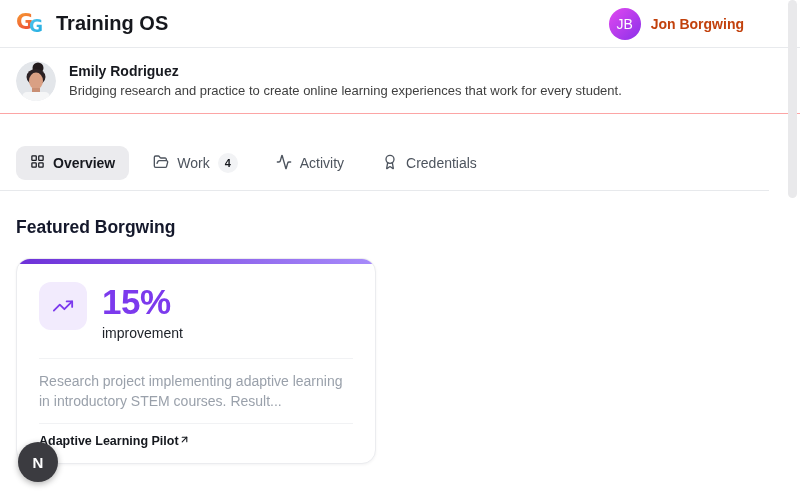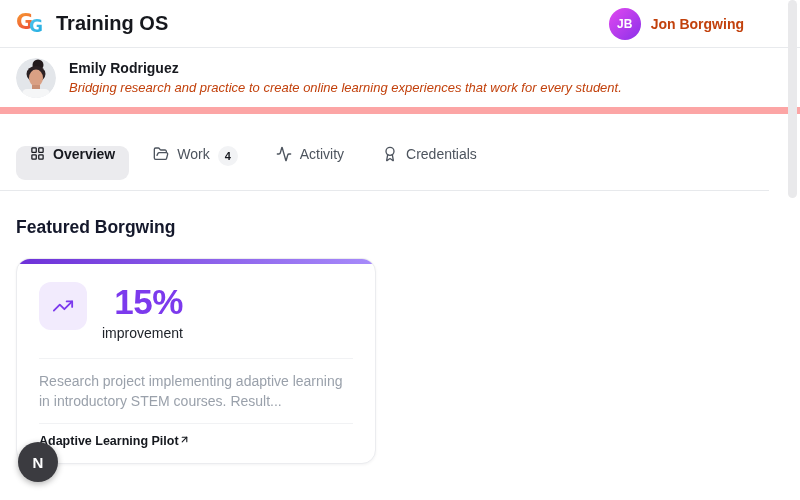--- a/index.html
+++ b/index.html
@@ -13,39 +13,39 @@
     position:absolute; top:0; left:0; right:0; height:48px;
     border-bottom:1px solid #e8eaed;
     display:flex; align-items:center; padding:0 16px; background:#fff;
   }
   .brand { display:flex; align-items:center; gap:10px; }
   .app-name { font-size:20px; font-weight:700; color:#16181d; }
   .header-right { margin-left:auto; display:flex; align-items:center; gap:10px; padding-right:40px; }
   .jb-avatar {
     width:32px; height:32px; border-radius:50%;
     background:linear-gradient(135deg,#d946ef 10%,#9333ea 90%);
-    color:#fff; font-size:12px; font-weight:700;
+    color:#fff; font-size:14px; font-weight:400;
     display:flex; align-items:center; justify-content:center;
   }
   .header-user-name { font-size:14px; font-weight:600; color:#c2410c; }
 
   
   .profile {
     position:absolute; top:48px; left:0; right:0; height:66px;
-    border-bottom:7px solid #fca5a5;
+    border-bottom:1px solid #fca5a5;
     display:flex; align-items:center; padding:0 16px; gap:13px; background:#fff;
   }
   .profile-avatar { width:40px; height:40px; border-radius:50%; overflow:hidden; flex:none; }
   .profile-name { font-size:14px; font-weight:700; color:#17191f; margin-bottom:4px; }
-  .profile-bio { font-size:13px; color:#c2410c;font-style:italic; }
+  .profile-bio { font-size:13px; color:#404040; }
 
   
   .tabs { position:absolute; top:146px; left:16px; display:flex; align-items:center; gap:10px; }
   .tab {
-    display:flex; align-items:flex-start; gap:8px; height:34px; padding:0 14px;
+    display:flex; align-items:center; gap:8px; height:34px; padding:0 14px;
     border-radius:9px; font-size:14px; font-weight:500; color:#4d545e; cursor:pointer;
     background:transparent;
   }
   .tab svg { stroke:#565d68; }
   .tab.active { background:#ebebee; color:#17191f; font-weight:700; }
   .tab.active svg { stroke:#17191f; }
   .tab-badge {
     width:20px; height:20px; border-radius:50%; background:#f2f3f5;
     font-size:11px; font-weight:700; color:#17191f;
     display:flex; align-items:center; justify-content:center;
@@ -55,21 +55,21 @@
   
   .section-title { position:absolute; top:217px; left:16px; font-size:17.5px; font-weight:700; color:#14182b; }
 
   
   .card {
     position:absolute; left:16px; top:258px; width:360px; height:206px;
     background:#fff; border:1px solid #ebecef; border-radius:14px;
     box-shadow:0 1px 3px rgba(16,24,40,.05); overflow:hidden;
   }
   .grad-bar { height:5px; background:linear-gradient(90deg,#6d30d8,#a78bfa); }
-  .card-top { display:flex; gap:15px; padding:18px 22px 0;text-align:right; }
+  .card-top { display:flex; gap:15px; padding:18px 22px 0; }
   .metric-tile {
     width:48px; height:48px; border-radius:12px; background:#f2ebfd; flex:none;
     display:flex; align-items:center; justify-content:center;
   }
   .metric-value { font-size:35px; font-weight:700; color:#7c3aed; line-height:40px; letter-spacing:-.5px; }
   .metric-label { font-size:14px; color:#20242b; margin-top:3px; }
   .card-divider { height:1px; background:#f1f2f4; margin:17px 22px 0; }
   .card-desc { padding:12px 22px 0; font-size:14px; line-height:20px; color:#9aa1ab; }
   .card-divider2 { height:1px; background:#f1f2f4; margin:12px 22px 0; }
   .card-link { display:flex; align-items:center; gap:0; padding:10px 22px; font-size:12.5px; font-weight:700; color:#15181e; cursor:pointer; }

